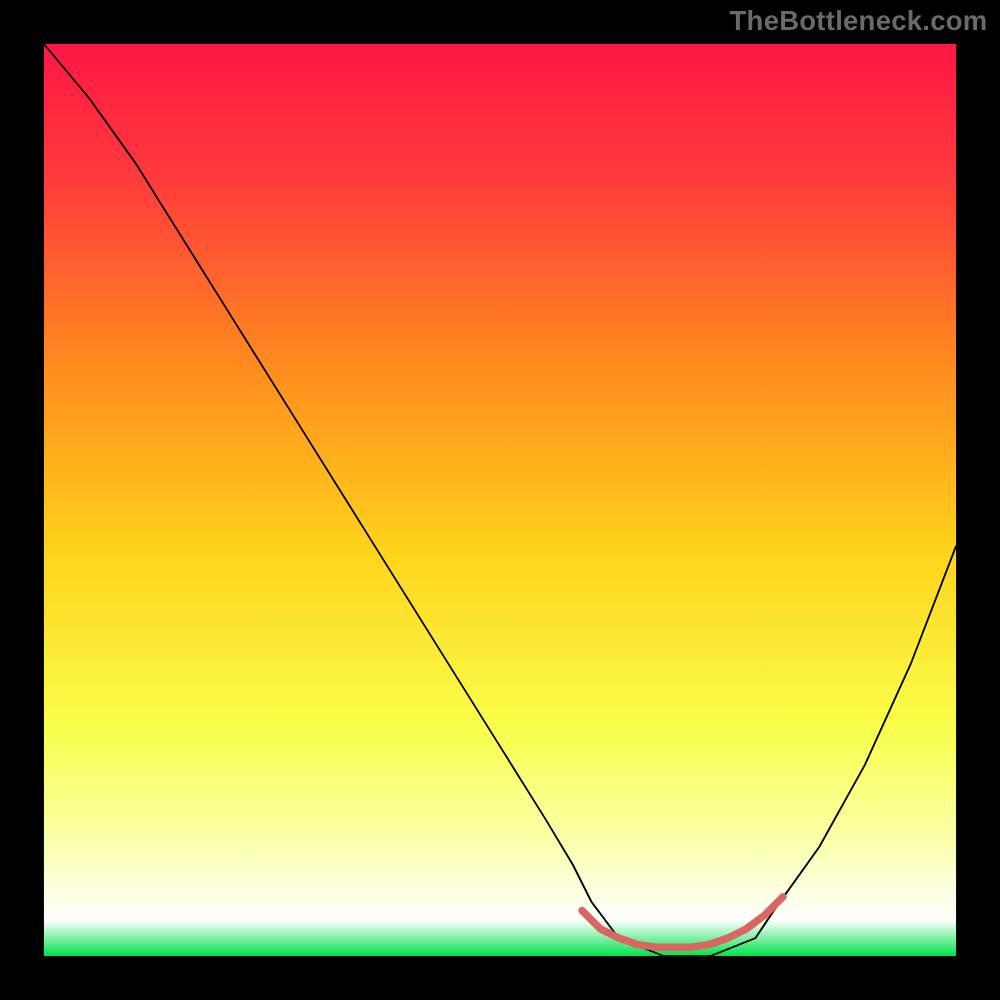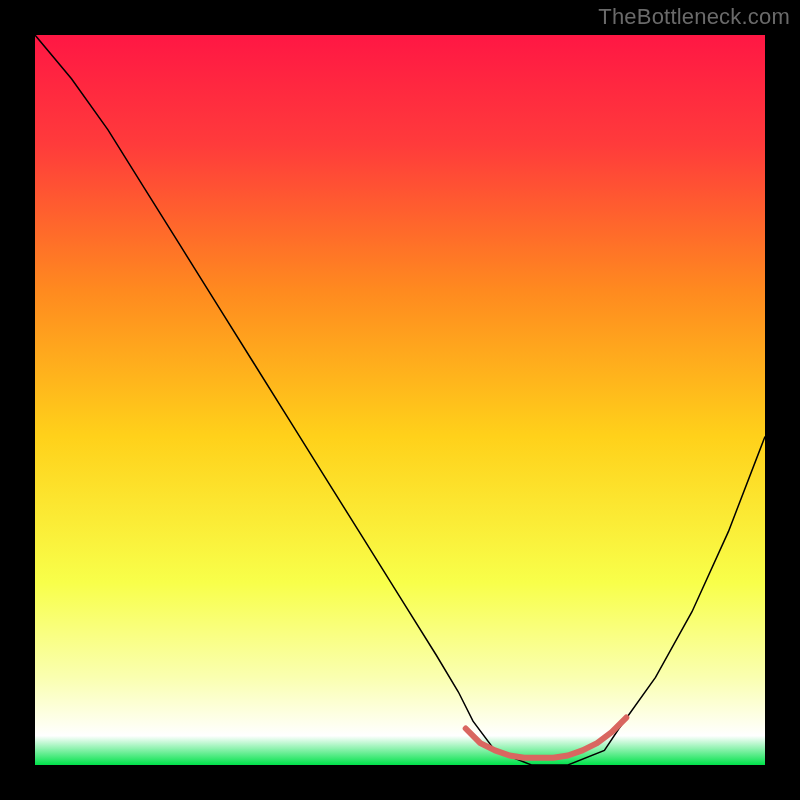--- a/index.html
+++ b/index.html
@@ -13,21 +13,21 @@
   .wrap {
     position: relative;
     width: 800px;
     height: 800px;
   }
   .attribution {
     position: absolute;
     top: 4px;
     right: 10px;
     font-size: 22px;
-    font-weight: normal;
+    font-weight: bold;
     color: #6a6a6a;
     letter-spacing: 0.2px;
   }
   .frame {
     position: absolute;
     left: 35px;
     top: 35px;
     width: 730px;
     height: 730px;
     box-sizing: border-box;

